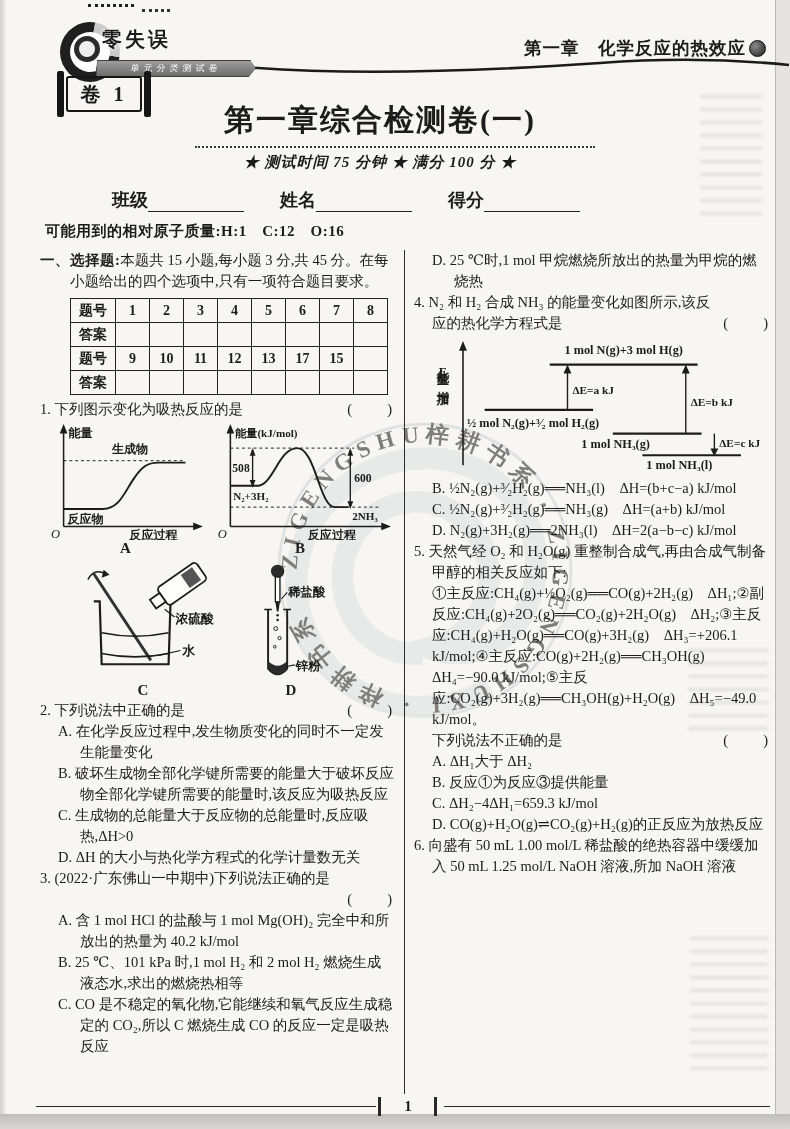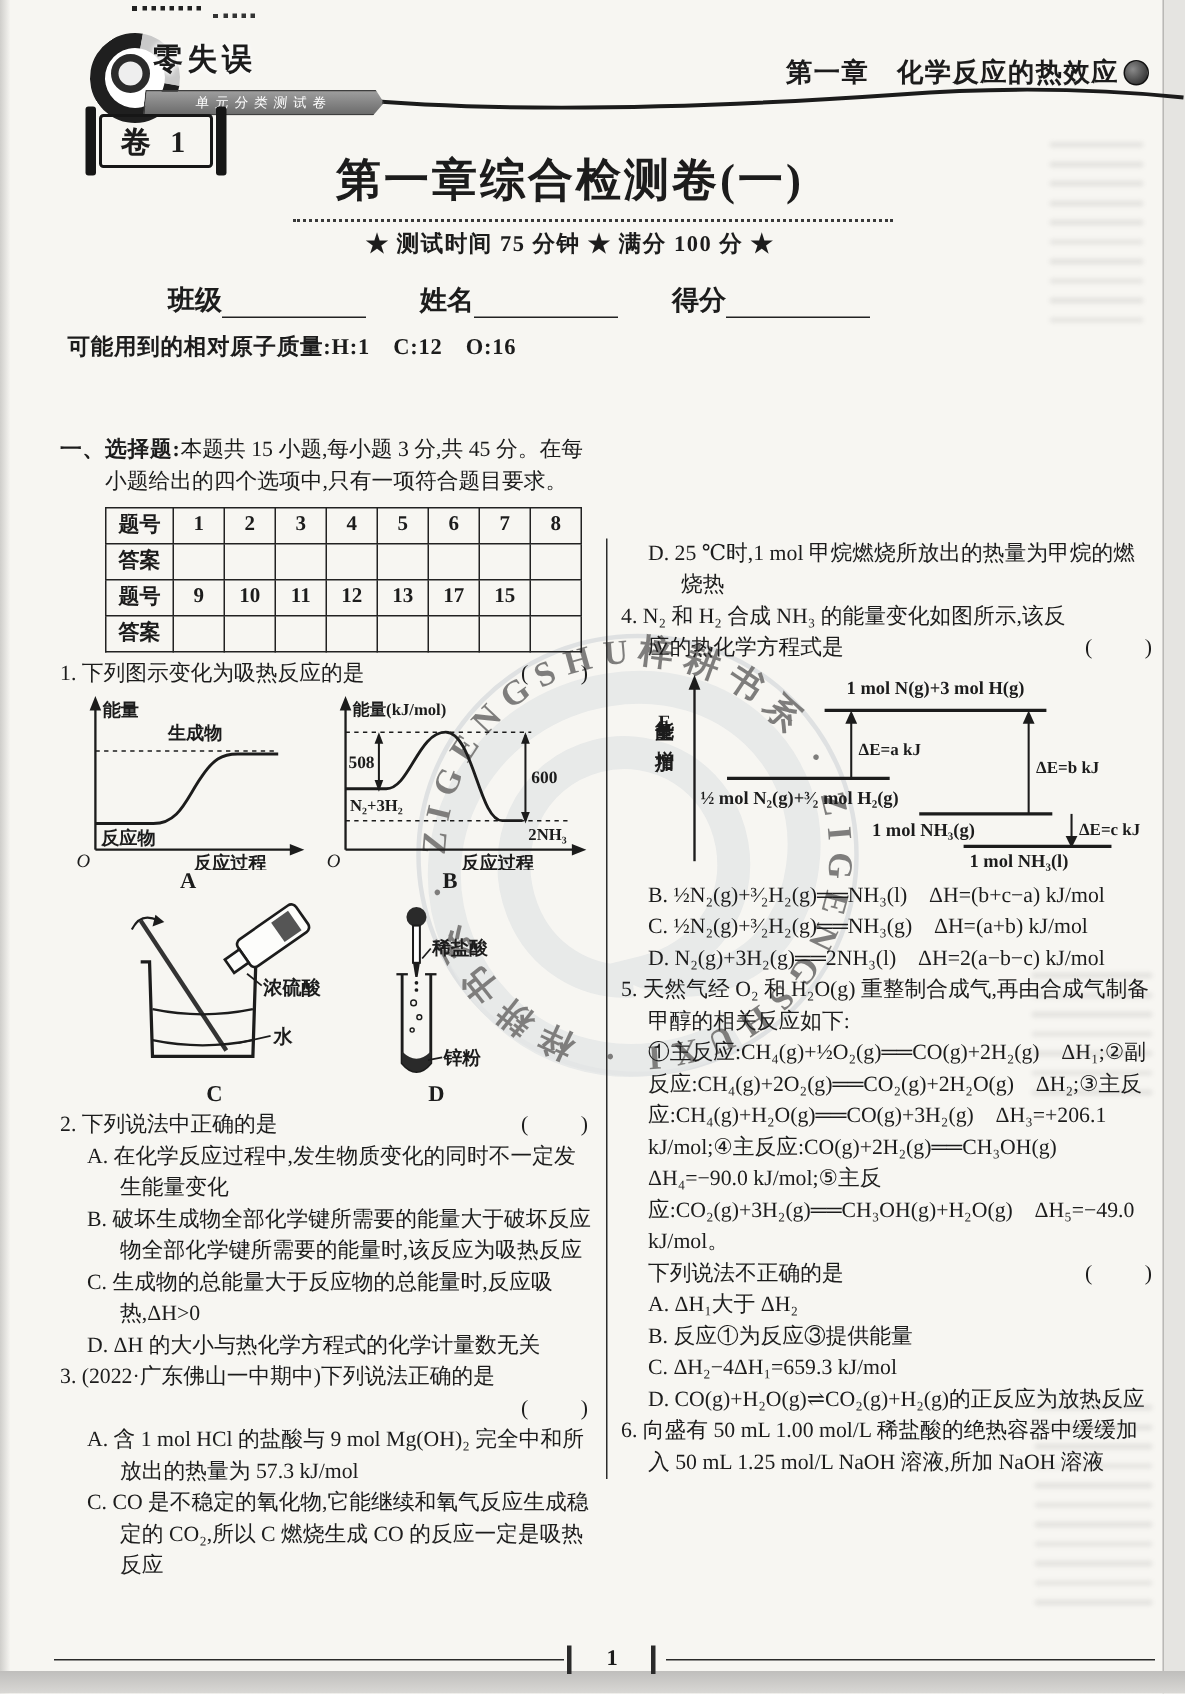--- a/index.html
+++ b/index.html
@@ -30,27 +30,27 @@
     background:radial-gradient(circle at 35% 35%,#8a8a8a,#1d1d1d);border:1.5px solid #111;}
   .header-rule{left:0;top:0;width:790px;height:110px;pointer-events:none;}
   .vol-badge{left:66px;top:76px;width:72px;height:32px;border:2.2px solid #161616;border-radius:3px;
     display:flex;align-items:center;justify-content:center;font-size:20px;font-weight:bold;letter-spacing:4px;}
   .vol-badge:before,.vol-badge:after{content:"";position:absolute;top:-7px;width:7px;height:46px;
     background:#161616;border-radius:2px;}
   .vol-badge:before{left:-11px;} .vol-badge:after{right:-11px;}
   
   .main-title{left:0;top:100px;width:760px;text-align:center;font-size:30px;font-weight:bold;letter-spacing:2px;}
   .dotted-rule{left:195px;top:146px;width:400px;border-top:2.5px dotted #3a3a3a;}
-  .sub-title{left:0;top:153px;width:760px;text-align:center;font-size:15px;font-weight:bold;letter-spacing:1px;}
+  .sub-title{left:0;top:153px;width:760px;text-align:center;font-size:15px;font-weight:bold;letter-spacing:1px;font-style:italic;}
   .fields{left:112px;top:188px;width:570px;display:flex;font-size:18px;font-weight:bold;}
   .fields .fl{white-space:nowrap;}
   .fields .blank{display:inline-block;width:96px;border-bottom:1.8px solid #222;margin-right:36px;}
   .atomic-note{left:45px;top:222px;font-size:15px;font-weight:bold;letter-spacing:.5px;}
   
-  .columns{left:40px;top:250px;width:730px;height:844px;display:flex;overflow:hidden;z-index:2;align-items:center;}
+  .columns{left:40px;top:250px;width:730px;height:844px;display:flex;overflow:hidden;z-index:2;}
   .col-left{width:354px;flex:none;}
   .col-right{flex:1;margin-left:10px;border-left:1.6px solid #2c2c2c;padding-left:9px;}
   p{margin:0;font-size:14.5px;line-height:21px;}
   .qblock{padding-left:18px;}
   .qlead{text-indent:-18px;position:relative;}
   .pad-br{padding-right:46px;}
   .opt{text-indent:-22px;padding-left:22px;}
   .bracket{position:absolute;right:0;bottom:0;letter-spacing:2px;text-indent:0;}
   .two-line{min-height:42px;}
   .sec-head{text-indent:-30px;padding-left:30px;font-size:14.5px;}
@@ -276,21 +276,22 @@
     <div class="qblock">
       <p class="qlead pad-br"><span>2. 下列说法中正确的是</span><span class="bracket">(　　)</span></p>
       <p class="opt">A. 在化学反应过程中,发生物质变化的同时不一定发生能量变化</p>
       <p class="opt">B. 破坏生成物全部化学键所需要的能量大于破坏反应物全部化学键所需要的能量时,该反应为吸热反应</p>
       <p class="opt">C. 生成物的总能量大于反应物的总能量时,反应吸热,ΔH&gt;0</p>
       <p class="opt">D. ΔH 的大小与热化学方程式的化学计量数无关</p>
     </div>
 
     <div class="qblock">
       <p class="qlead two-line"><span>3. (2022·广东佛山一中期中)下列说法正确的是</span><span class="bracket">(　　)</span></p>
-      <p class="opt">A. 含 1 mol HCl 的盐酸与 9 mol Mg(OH)₂ 完全中和所放出的热量为 57.3 kJ/mol</p>
+      <p class="opt">A. 含 1 mol HCl 的盐酸与 1 mol Mg(OH)₂ 完全中和所放出的热量为 40.2 kJ/mol</p>
+      <p class="opt">B. 25 ℃、101 kPa 时,1 mol H₂ 和 2 mol H₂ 燃烧生成液态水,求出的燃烧热相等</p>
       <p class="opt">C. CO 是不稳定的氧化物,它能继续和氧气反应生成稳定的 CO₂,所以 C 燃烧生成 CO 的反应一定是吸热反应</p>
     </div>
   </div>
 
   <div class="col-right">
     <div class="qblock">
       <p class="opt">D. 25 ℃时,1 mol 甲烷燃烧所放出的热量为甲烷的燃烧热</p>
     </div>
 
     <div class="qblock">

